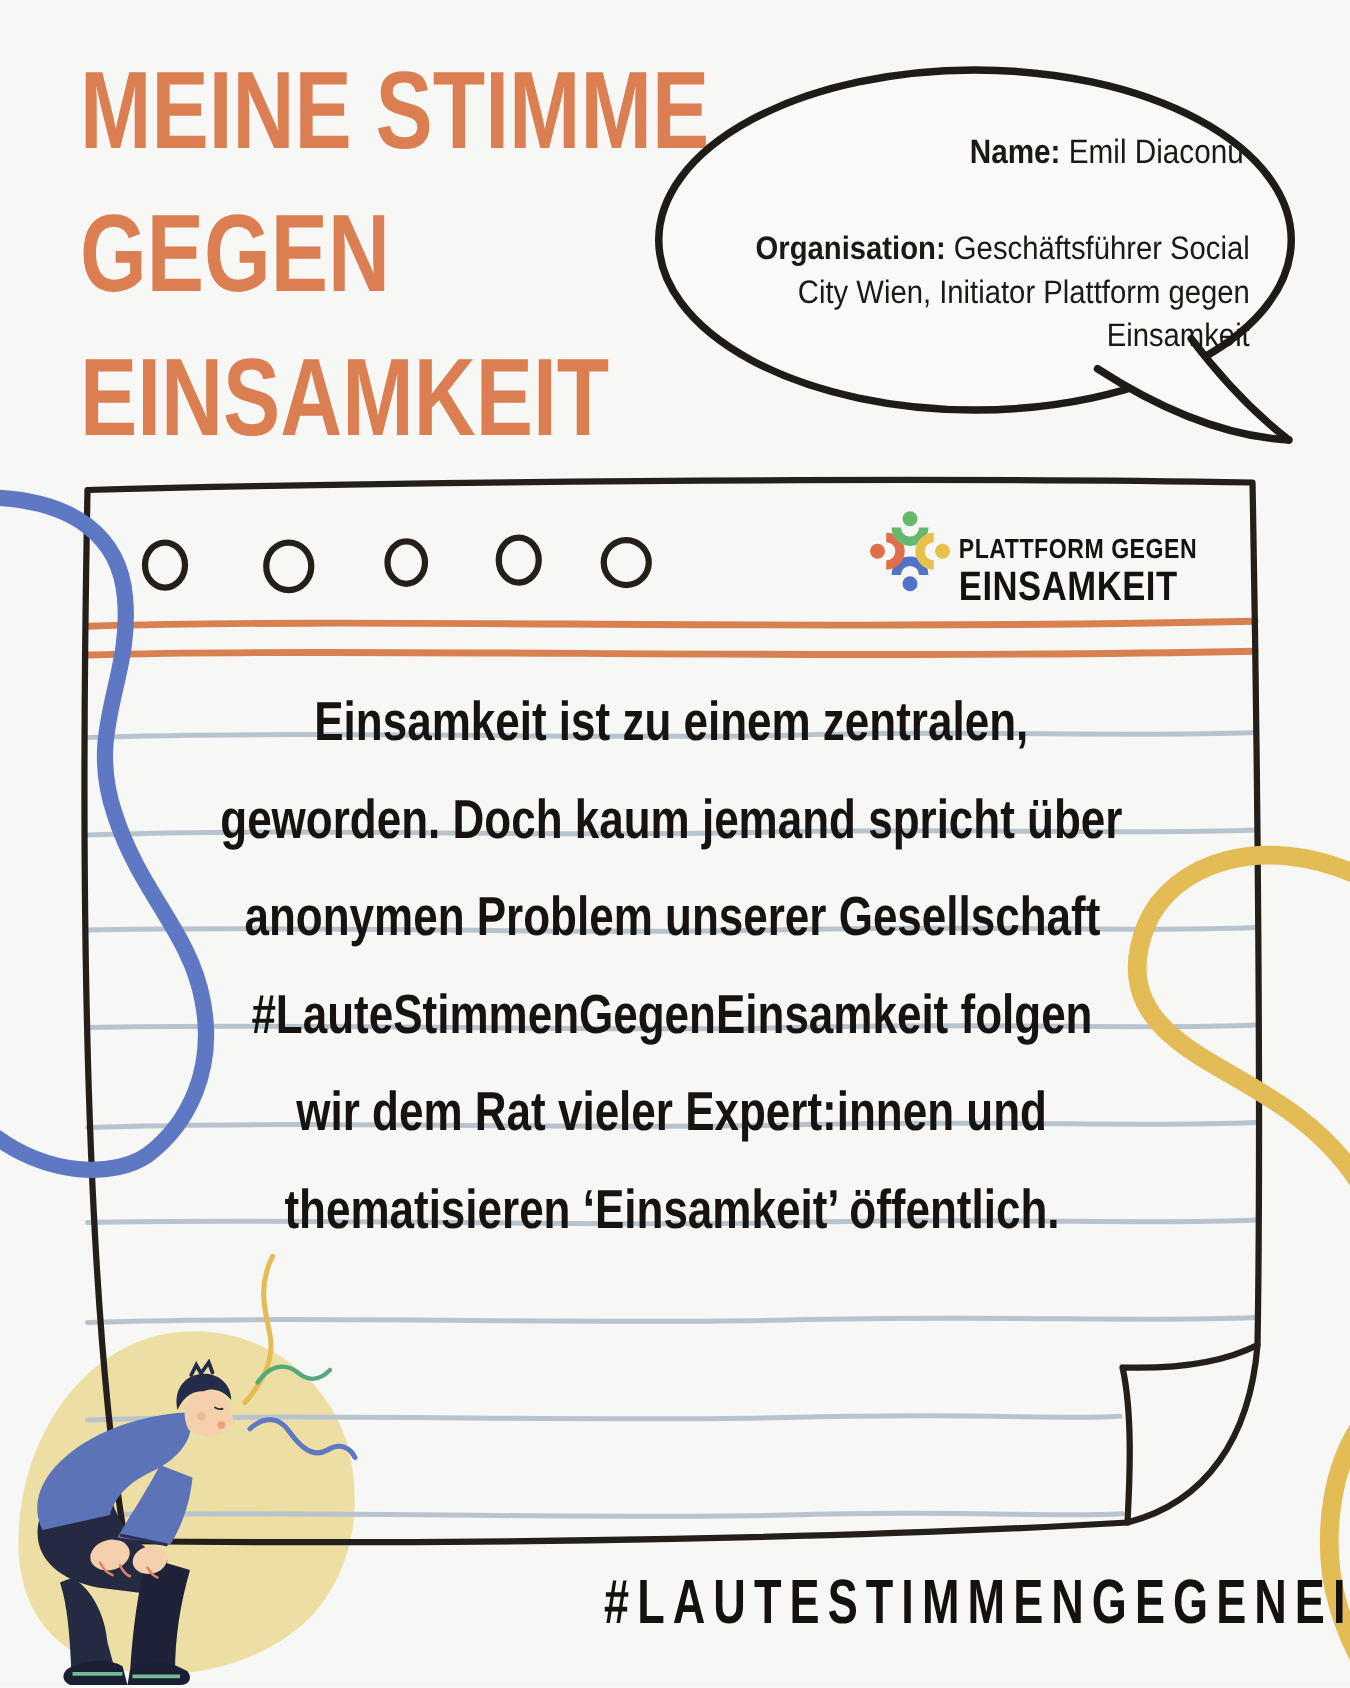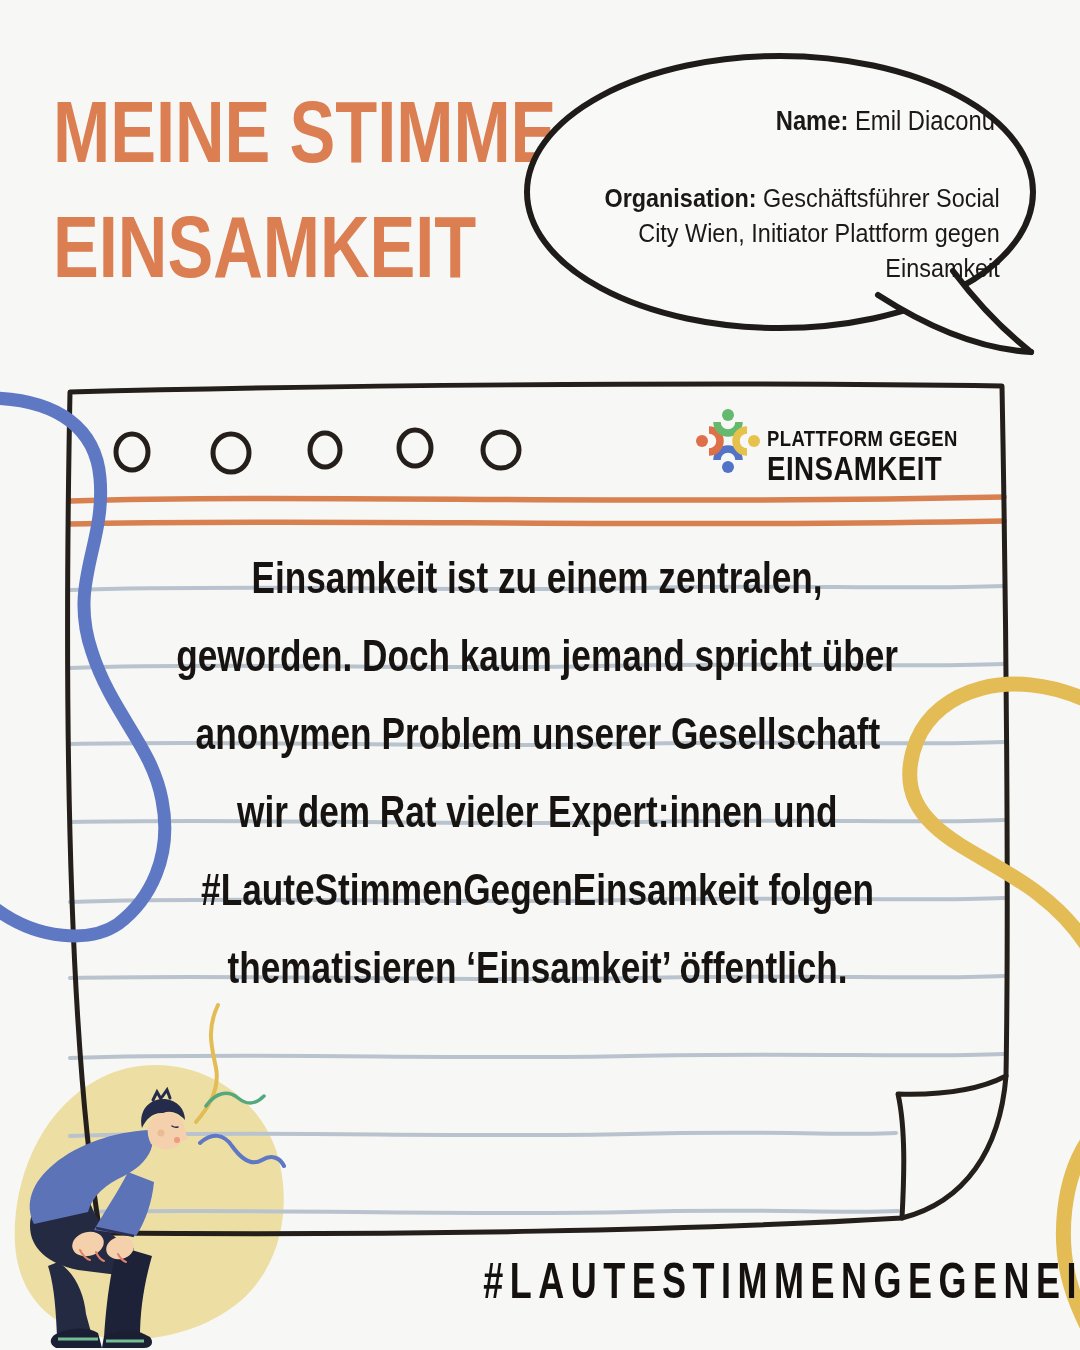--- a/index.html
+++ b/index.html
@@ -7,21 +7,21 @@
     position:relative;width:1080px;height:1350px;overflow:hidden;
     background:#F7F7F5;
     font-family:"Liberation Sans", sans-serif;
     color:#1B1815;
   }
   .abs{position:absolute;}
   svg{display:block;}
   .layer{position:absolute;left:0;top:0;width:1080px;height:1350px;pointer-events:none;}
 
   
-  .headline{left:53px;top:30px;z-index:6;margin-top:44px;}
+  .headline{left:64px;top:30px;z-index:6;}
   .headline .hline{height:115px;display:flex;align-items:center;}
   .headline span{
     display:inline-block;transform:scaleX(0.78);transform-origin:left center;
     font-size:88px;font-weight:bold;letter-spacing:0px;color:#DB7E52;white-space:nowrap;
   }
 
   
   .bubble-text{left:540px;top:104px;width:484px;text-align:right;z-index:7;}
   .bubble-text .line{
     display:block;transform:scaleX(0.88);transform-origin:center;
@@ -129,24 +129,24 @@
     <div class="qline">
         <span>Einsamkeit ist zu einem zentralen,</span>
       </div>
     <div class="qline">
         <span>geworden. Doch kaum jemand spricht über</span>
       </div>
     <div class="qline">
         <span>anonymen Problem unserer Gesellschaft</span>
       </div>
     <div class="qline">
+        <span>#LauteStimmenGegenEinsamkeit folgen</span>
+      </div>
+    <div class="qline">
         <span>wir dem Rat vieler Expert:innen und</span>
-      </div>
-    <div class="qline">
-        <span>#LauteStimmenGegenEinsamkeit folgen</span>
       </div>
     <div class="qline">
         <span>thematisieren ‘Einsamkeit’ öffentlich.</span>
       </div>
   </div>
 
   <svg class="layer" style="z-index:4" viewBox="0 0 1080 1350">
     <path d="M -8,398 C 60,400 96,430 100,478 C 106,545 68,582 92,652
              C 112,714 152,746 162,800 C 173,856 150,900 118,924
              C 92,942 38,942 -8,906" stroke="#5F78C4" stroke-width="13" fill="none" stroke-linecap="round"></path>
@@ -196,20 +196,23 @@
     <circle cx="177" cy="1140" r="3" fill="#EE9B7E"></circle>
     <path d="M 172,1126 q 3,2 6,1" stroke="#252B4B" stroke-width="1.5" fill="none" stroke-linecap="round"></path>
     <circle cx="161" cy="1133" r="3.5" fill="#E9BC96"></circle>
   </svg>
 
   <div class="abs headline">
     <div class="hline">
         <span>MEINE STIMME</span>
       </div>
     <div class="hline">
+        <span>GEGEN</span>
+      </div>
+    <div class="hline">
         <span>EINSAMKEIT</span>
       </div>
   </div>
 
   <svg class="abs" style="left:510px;top:42px;z-index:6" width="580" height="330" viewBox="0 0 580 330">
     <ellipse cx="270" cy="150" rx="253" ry="136" fill="#F9F9F7" stroke="#1F1B18" stroke-width="6"></ellipse>
     <path d="M 368,253 Q 450,306 521,310 Q 480,278 445,230 Z" fill="#F9F9F7"></path>
     <path d="M 368,253 Q 450,306 521,310" stroke="#1F1B18" stroke-width="6" fill="none" stroke-linecap="round"></path>
     <path d="M 521,310 Q 480,278 443,229" stroke="#1F1B18" stroke-width="6" fill="none" stroke-linecap="round"></path>
   </svg>

